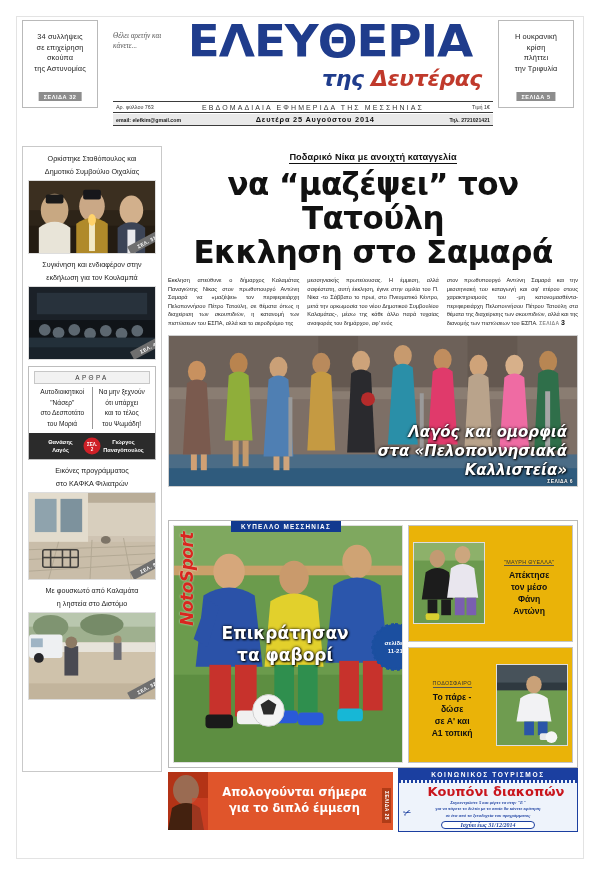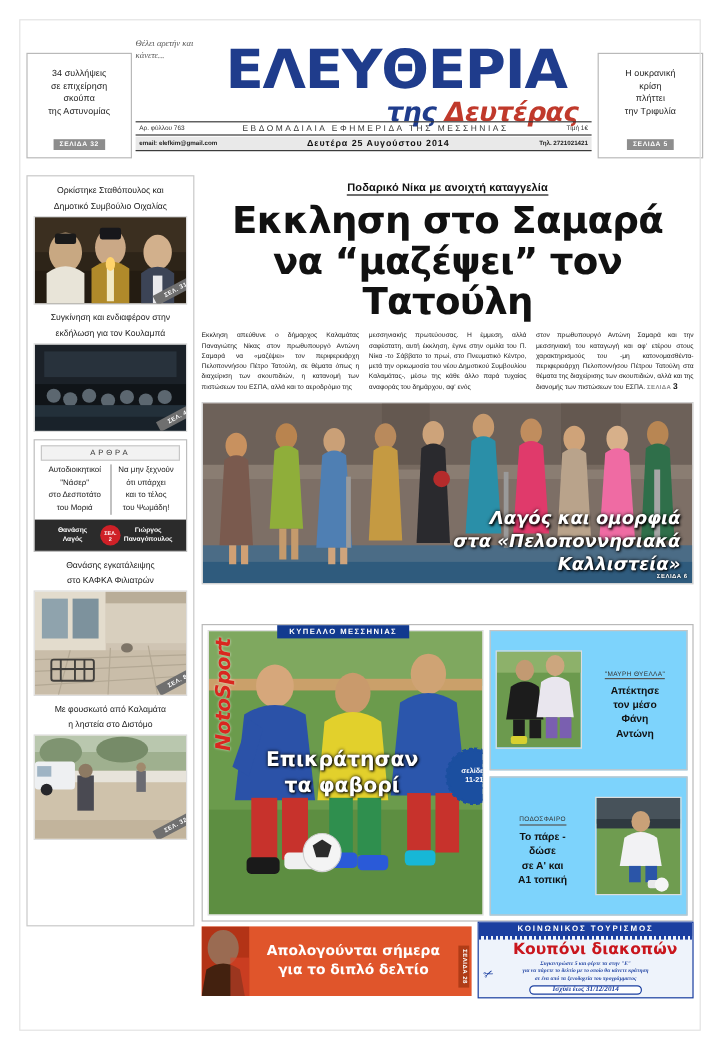--- a/index.html
+++ b/index.html
@@ -9,41 +9,41 @@
     font-family:"Liberation Sans", sans-serif;
     color:#111;
     overflow:hidden;
     position:relative;
   }
   .page{position:absolute;inset:0;}
 
   
   .masthead{position:absolute;left:0;top:0;width:600px;height:138px;}
   .side-box{
-    position:absolute;top:44px;width:88px;height:88px;
+    position:absolute;top:20px;width:76px;height:88px;
     border:1px solid #b9b9b9;background:#fff;
     display:flex;flex-direction:column;align-items:center;justify-content:flex-start;
     padding-top:11px;box-sizing:border-box;
   }
   .side-box.left{left:22px;}
   .side-box.right{left:498px;}
   .side-box .line{font-size:7.4px;line-height:10.5px;color:#222;text-align:center;letter-spacing:.1px;}
   .page-chip{
     position:absolute;bottom:6px;left:50%;transform:translateX(-50%);
     background:#8d8d8d;color:#fff;font-size:5.6px;letter-spacing:.5px;
     padding:1.5px 5px;white-space:nowrap;font-weight:bold;
   }
 
   .motto{
     position:absolute;left:113px;top:31px;width:60px;
     font-family:"Liberation Serif", serif;font-style:italic;
     font-size:7.2px;line-height:10px;color:#555;text-align:left;
   }
 
-  .logo-wrap{position:absolute;left:168px;top:34px;width:324px;height:58px;}
+  .logo-wrap{position:absolute;left:168px;top:18px;width:324px;height:58px;}
   .logo-title{
     font-family:"DejaVu Sans", sans-serif;
     font-weight:bold;font-size:45px;line-height:48px;
     color:#1f3c8c;letter-spacing:-1px;text-align:center;
     transform:scaleX(1.04);
   }
   .logo-sub{
     position:absolute;right:10px;top:48px;
     font-family:"DejaVu Sans", sans-serif;font-style:italic;font-weight:bold;
     font-size:22px;color:#c0392b;letter-spacing:-.4px;
@@ -168,21 +168,21 @@
     box-shadow:0 0 0 2px #1b4fa0;
   }
   .pages-seal::before{
     content:"";position:absolute;inset:-3px;border-radius:50%;
     background:repeating-conic-gradient(#1b4fa0 0 7deg, transparent 7deg 14deg);
     z-index:-1;
   }
   .sport-side{display:flex;flex-direction:column;gap:5px;width:166px;}
   .sport-card{
     flex:1;border:1px solid #c5c5c5;box-sizing:border-box;display:flex;align-items:center;
-    padding:4px;gap:5px;background:#7dd3fc;
+    padding:4px;gap:5px;background:#eab308;
   }
   .sport-card .thumb{width:72px;height:82px;overflow:hidden;border:1px solid #ddd;box-sizing:border-box;flex:none;}
   .sport-card .txt{flex:1;text-align:center;}
   .sport-card .eyebrow{
     font-size:5.4px;color:#333;letter-spacing:.3px;border-bottom:1px solid #555;
     display:inline-block;padding-bottom:.5px;margin-bottom:3px;
   }
   .sport-card .ttl{font-size:8.6px;font-weight:bold;line-height:12px;color:#111;}
 
   
@@ -334,21 +334,21 @@
           <div>Γιώργος</div>
           <div>Παναγόπουλος</div>
         </div>
         <div class="sel-badge">
           <span>ΣΕΛ.</span>
           <span>2</span>
         </div>
       </div>
     </div>
 
-    <div class="rail-cap">Θανάσης εγκατάλειψης</div>
+    <div class="rail-cap">Εικόνες προγράμματος</div>
     <div class="rail-cap">στο ΚΑΦΚΑ Φιλιατρών</div>
     <div class="rail-photo" style="height:88px">
       <svg class="ph" viewBox="0 0 128 88" preserveAspectRatio="none">
         <rect width="128" height="88" fill="#cfc4b3"></rect>
         <rect x="0" y="0" width="60" height="54" fill="#e3dccd"></rect>
         <rect x="6" y="6" width="22" height="34" fill="#8fa3ad"></rect>
         <rect x="32" y="6" width="22" height="34" fill="#7d929d"></rect>
         <rect x="60" y="0" width="68" height="44" fill="#d8cfbe"></rect>
         <rect x="60" y="0" width="68" height="10" fill="#b9ad98"></rect>
         <rect x="0" y="50" width="128" height="38" fill="#c9bda9"></rect>
@@ -391,22 +391,22 @@
       </svg>
       <div class="corner-chip">ΣΕΛ. 32</div>
     </div>
   </div>
 
   <div class="main">
     <div class="kicker-wrap">
       <span class="kicker">Ποδαρικό Νίκα με ανοιχτή καταγγελία</span>
     </div>
     <h1 class="headline">
+      <span class="l2">να “μαζέψει” τον Τατούλη</span>
       <span class="l2">Εκκληση στο Σαμαρά</span>
-      <span class="l2">να “μαζέψει” τον Τατούλη</span>
     </h1>
 
     <div class="lead">
       <p>Εκκληση απεύθυνε ο δήμαρχος Καλαμάτας Παναγιώτης Νίκας στον πρωθυπουργό Αντώνη Σαμαρά να «μαζέψει» τον περιφερειάρχη Πελοποννήσου Πέτρο Τατούλη, σε θέματα όπως η διαχείριση των σκουπιδιών, η κατανομή των πιστώσεων του ΕΣΠΑ, αλλά και το αεροδρόμιο της</p>
       <p>μεσσηνιακής πρωτεύουσας. Η έμμεση, αλλά σαφέστατη, αυτή έκκληση, έγινε στην ομιλία του Π. Νίκα -το Σάββατο το πρωί, στο Πνευματικό Κέντρο, μετά την ορκωμοσία του νέου Δημοτικού Συμβουλίου Καλαμάτας-, μέσω της κάθε άλλο παρά τυχαίας αναφοράς του δημάρχου, αφ' ενός</p>
       <p><span>στον πρωθυπουργό Αντώνη Σαμαρά και την μεσσηνιακή του καταγωγή και αφ' ετέρου στους χαρακτηρισμούς του -μη κατονομασθέντα- περιφερειάρχη Πελοποννήσου Πέτρου Τατούλη στα θέματα της διαχείρισης των σκουπιδιών, αλλά και της διανομής των πιστώσεων του ΕΣΠΑ.</span>
         <span class="endchip">ΣΕΛΙΔΑ</span>
         <span class="endnum">3</span>
       </p>
     </div>
@@ -603,21 +603,21 @@
     <div class="mug">
       <svg class="ph" viewBox="0 0 40 58" preserveAspectRatio="none">
         <rect width="40" height="58" fill="#b33316"></rect>
         <ellipse cx="18" cy="18" rx="13" ry="15" fill="#9a6b52"></ellipse>
         <path d="M4 36 q14 -10 28 0 l4 22 l-36 0 z" fill="#43210f"></path>
         <rect x="24" y="26" width="16" height="32" fill="#d8452a" opacity=".6"></rect>
       </svg>
     </div>
     <div class="txt">
       <div>Απολογούνται σήμερα</div>
-      <div>για το διπλό δελτίο</div>
+      <div>για το διπλό έμμεση</div>
     </div>
     <div class="vchip">ΣΕΛΙΔΑ 28</div>
   </div>
 
   <div class="bot-right">
     <div class="br-head">ΚΟΙΝΩΝΙΚΟΣ ΤΟΥΡΙΣΜΟΣ</div>
     <div class="br-dots"></div>
     <div class="br-title">Κουπόνι διακοπών</div>
     <div class="br-body">
       <div>Συγκεντρώστε 5 και φέρτε τα στην "Ε"</div>

